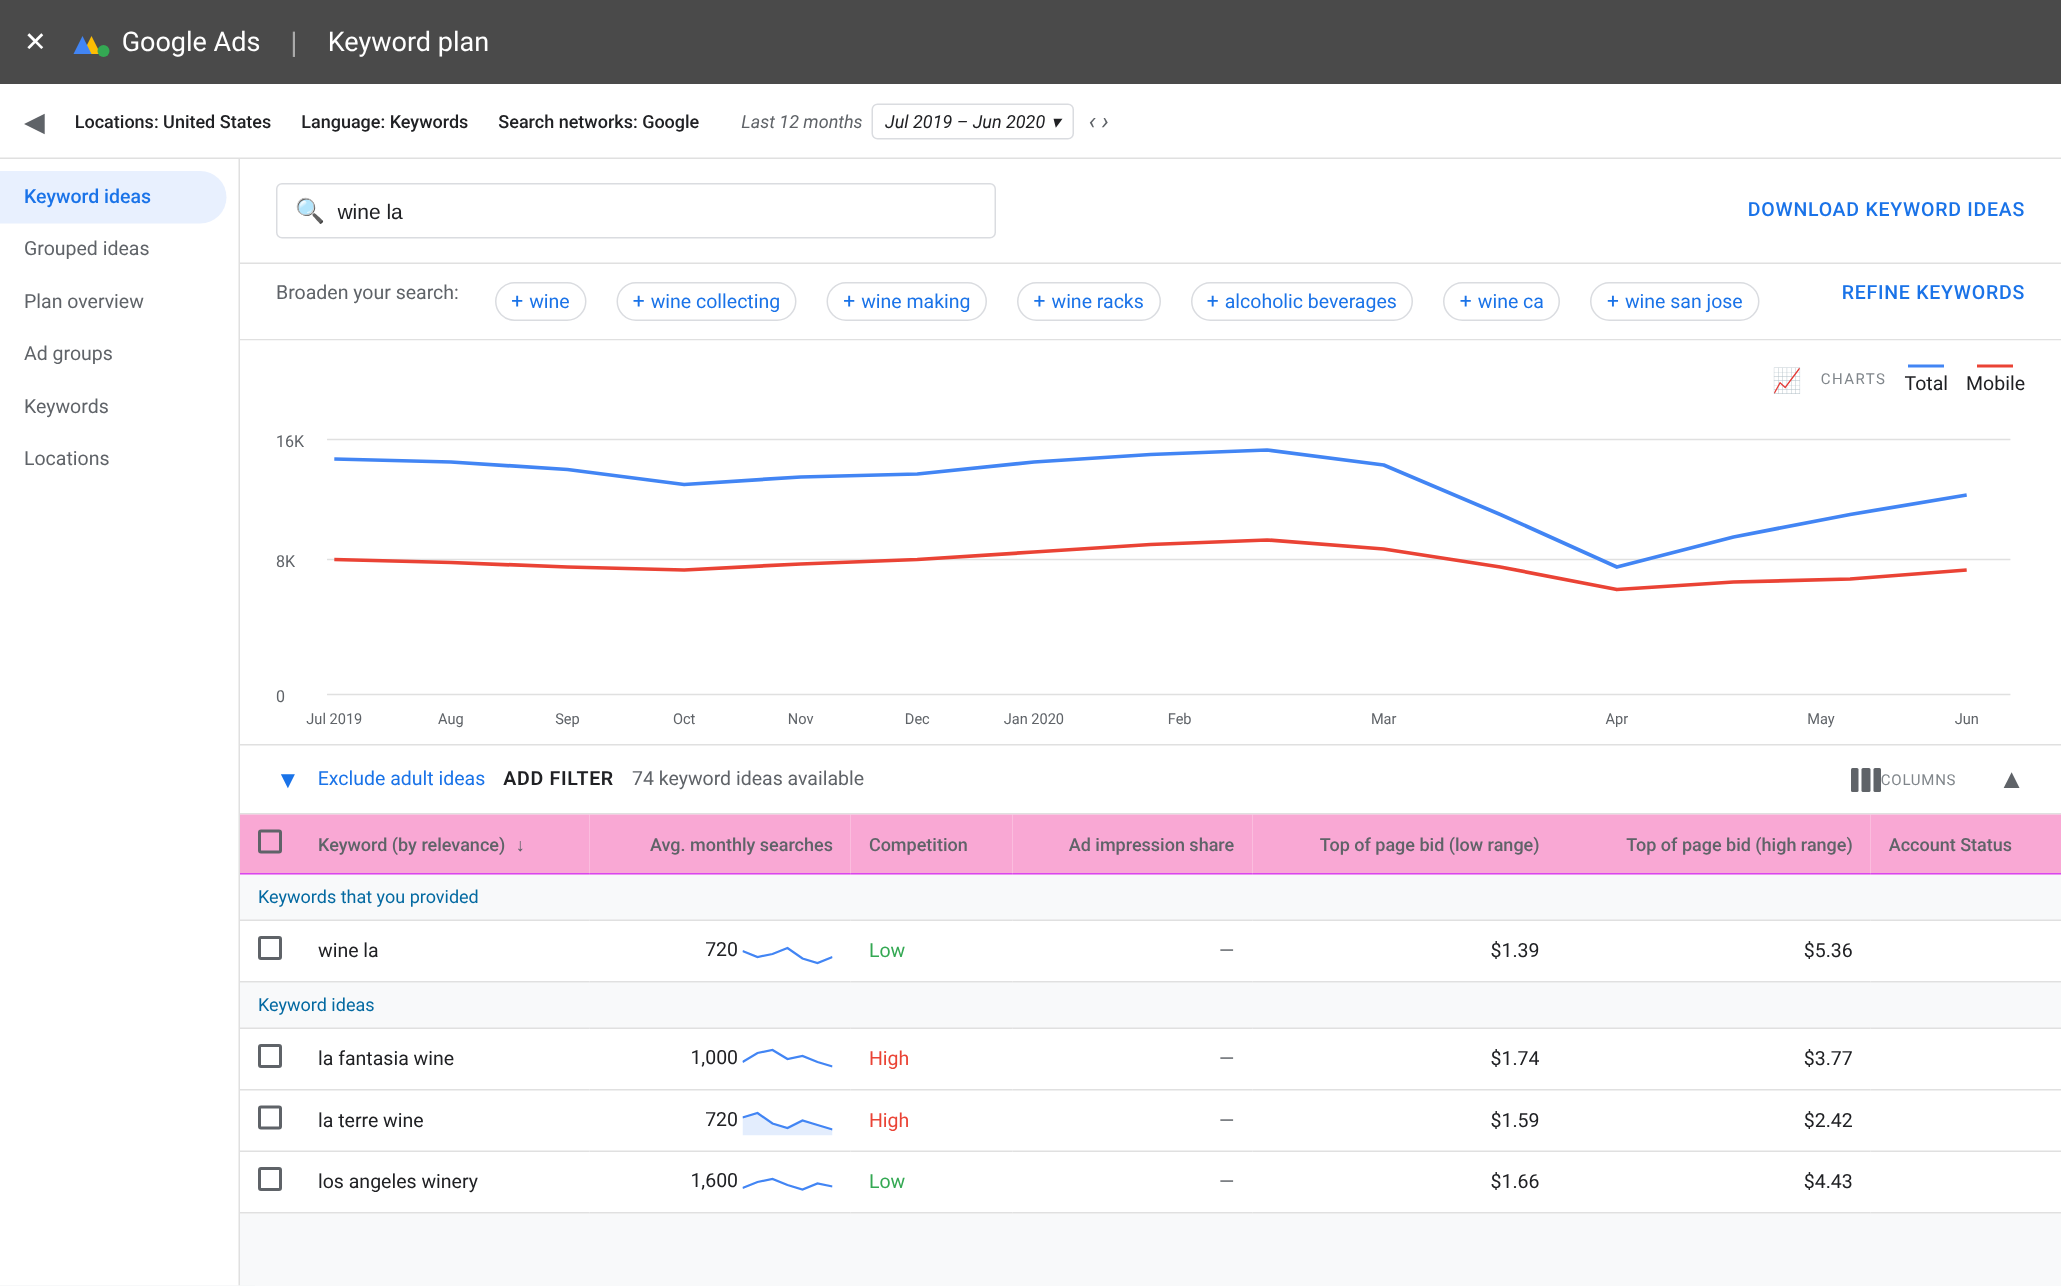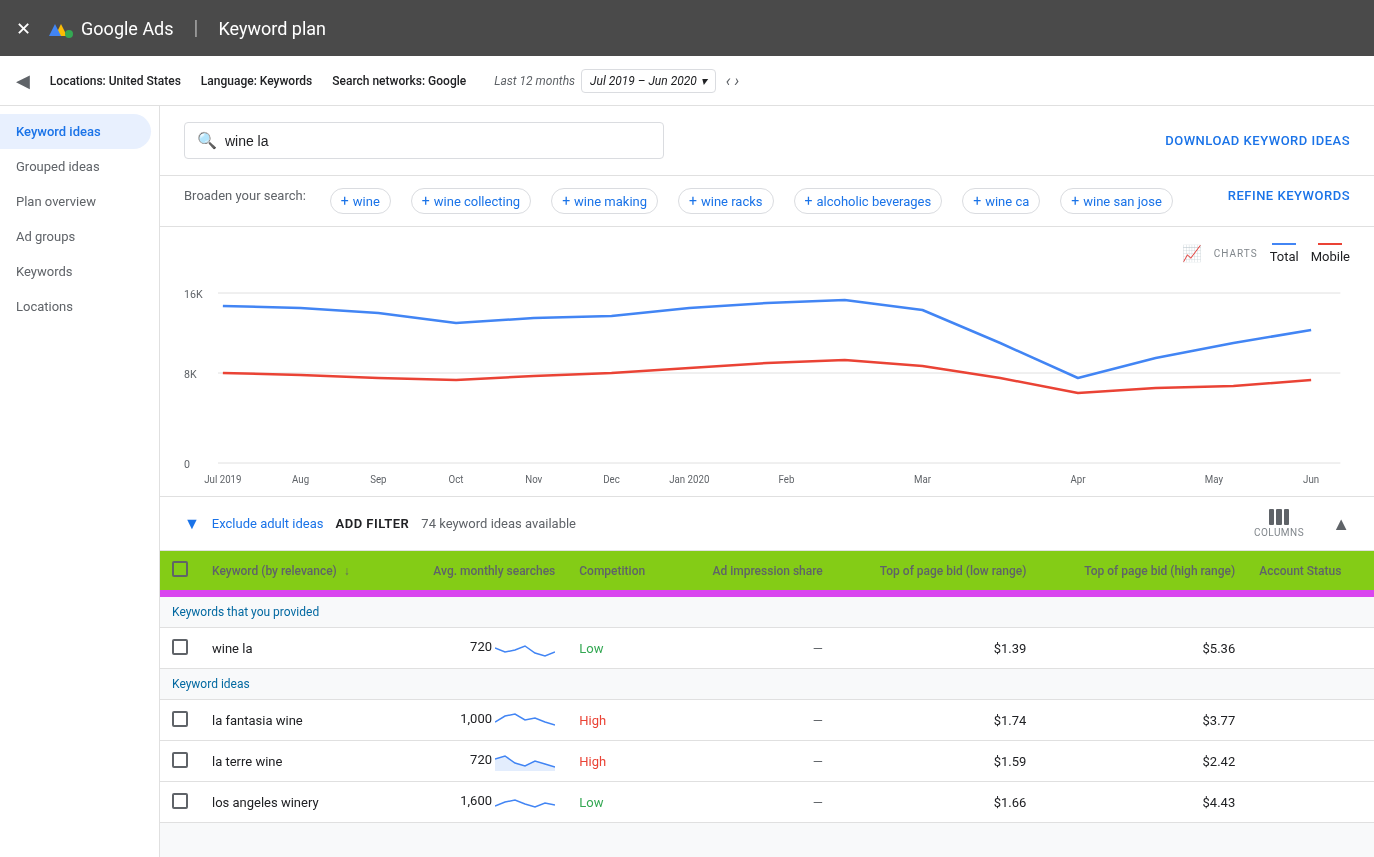--- a/index.html
+++ b/index.html
@@ -150,35 +150,35 @@
       display: flex;
       align-items: center;
       padding: 12px 24px;
       gap: 12px;
       border-bottom: 1px solid #e0e0e0;
     }
     .filter-icon { color: #1a73e8; font-size: 16px; }
     .exclude-adult { color: #1a73e8; font-size: 13px; cursor: pointer; }
     .add-filter { font-size: 13px; font-weight: 600; color: #202124; cursor: pointer; text-transform: uppercase; letter-spacing: 0.5px; }
     .ideas-count { font-size: 13px; color: #5f6368; }
-    .columns-btn { display: flex; flex-direction: column; align-items: center; cursor: pointer; margin-left: auto; margin-right: 16px; }
+    .columns-btn { display: flex; flex-direction: row; align-items: center; cursor: pointer; margin-left: auto; margin-right: 16px; }
     .columns-icon { display: grid; grid-template-columns: 1fr 1fr 1fr; gap: 2px; width: 20px; height: 16px; }
     .col-bar { background: #5f6368; border-radius: 1px; }
     .columns-label { font-size: 10px; color: #80868b; text-transform: uppercase; letter-spacing: 0.5px; margin-top: 2px; }
     .collapse-btn { color: #5f6368; font-size: 18px; cursor: pointer; }
 
     
     .kw-table { width: 100%; border-collapse: collapse; font-size: 13px; }
     .kw-table th {
-      background: #84cc16;
+      background: #f9a8d4;
       padding: 10px 12px;
       text-align: left;
       font-weight: 500;
       color: #5f6368;
-      border-bottom: 7px solid #d946ef;
+      border-bottom: 1px solid #d946ef;
       font-size: 12px;
     }
     .kw-table th.right { text-align: right; }
     .kw-table td {
       padding: 10px 12px;
       border-bottom: 1px solid #e0e0e0;
       vertical-align: middle;
     }
     .kw-table td.right { text-align: right; }
     .section-header td {

